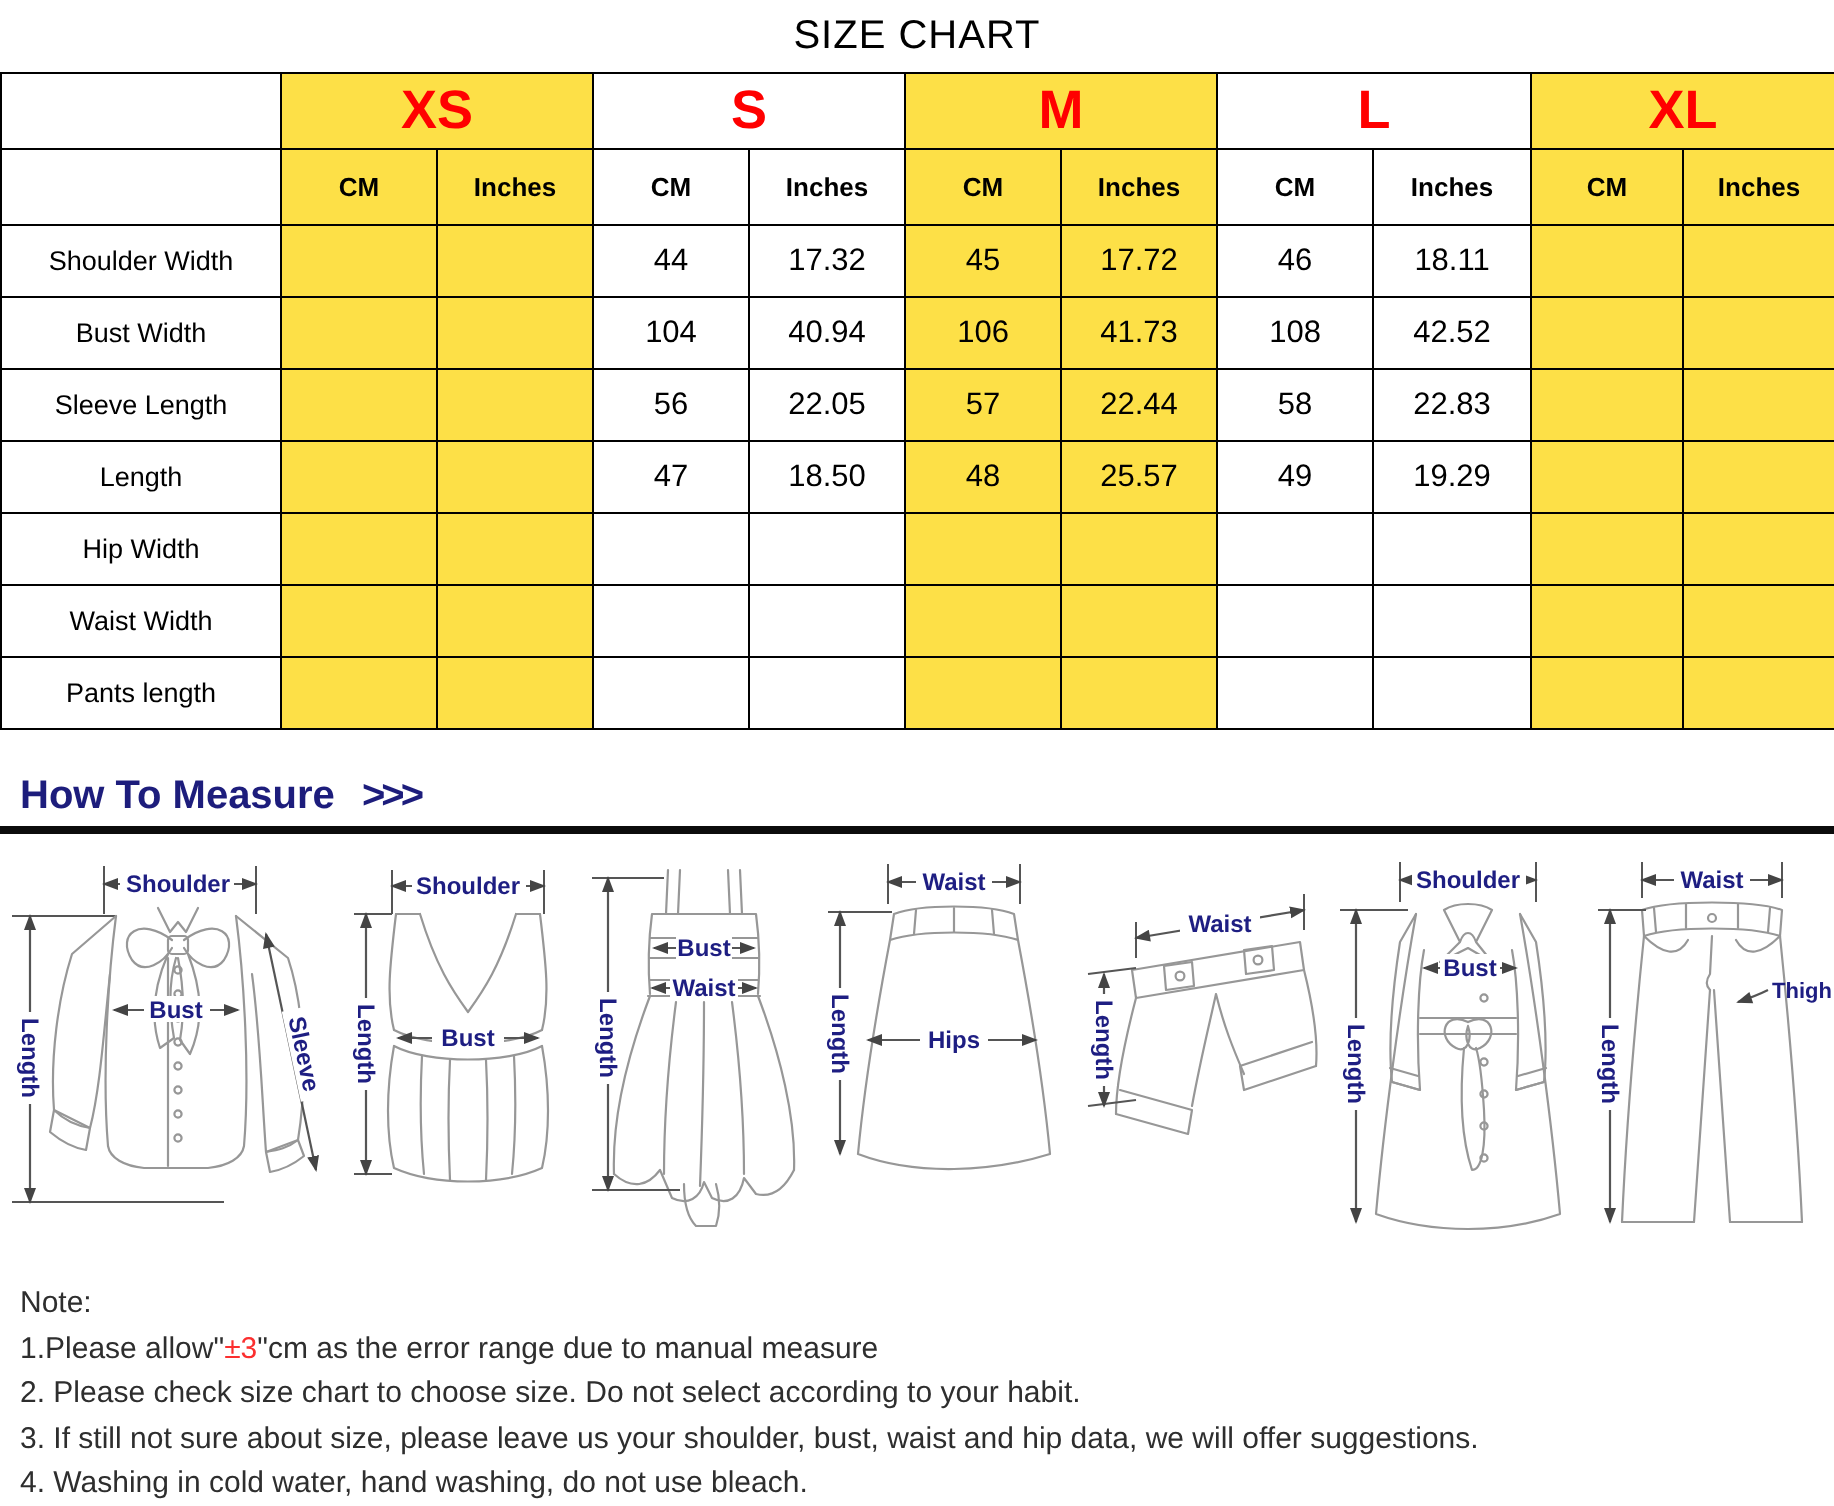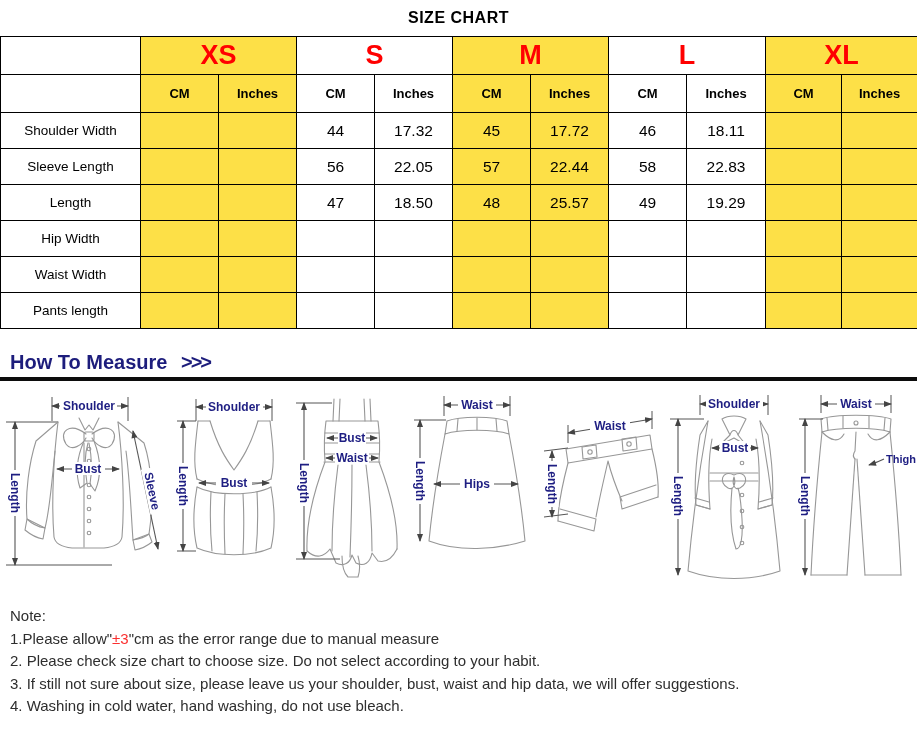--- a/index.html
+++ b/index.html
@@ -1,18 +1,18 @@
 <!DOCTYPE html>
 <html><head>
 <meta charset="utf-8">
 <style>
   html,body{margin:0;padding:0;background:#fff}
   body{width:917px;font-family:"Liberation Sans",sans-serif;color:#000}
   .title{height:36px;display:flex;align-items:center;justify-content:center;
-         font-size:16px;font-weight:bold;letter-spacing:.5px}
+         font-size:20px;font-weight:normal;letter-spacing:.5px}
   table.size-chart{width:917px;border-collapse:collapse;table-layout:fixed}
   table.size-chart td{border:1px solid #000;text-align:center;vertical-align:middle;
          padding:0;overflow:hidden}
   td.size-h{font-size:27px;font-weight:bold;color:#ff0000;height:37px}
   td.unit-h{font-size:13px;font-weight:bold;height:37px}
   td.rowlabel{font-size:13.5px}
   td.val{font-size:15.5px}
   tr.data td{height:35px}
   .shade{background:#fde047}
   .measure-head{margin:22px 11px 3px 10px;font-size:20px;font-weight:bold;color:#1d1d7c}
@@ -86,20 +86,33 @@
   <tr class="data">
     <td class="rowlabel">Shoulder Width</td>
     <td class="val shade"></td>
     <td class="val shade"></td>
     <td class="val">44</td>
     <td class="val">17.32</td>
     <td class="val shade">45</td>
     <td class="val shade">17.72</td>
     <td class="val">46</td>
     <td class="val">18.11</td>
+    <td class="val shade"></td>
+    <td class="val shade"></td>
+  </tr>
+  <tr class="data">
+    <td class="rowlabel">Bust Width</td>
+    <td class="val shade"></td>
+    <td class="val shade"></td>
+    <td class="val">104</td>
+    <td class="val">40.94</td>
+    <td class="val shade">106</td>
+    <td class="val shade">41.73</td>
+    <td class="val">108</td>
+    <td class="val">42.52</td>
     <td class="val shade"></td>
     <td class="val shade"></td>
   </tr>
   <tr class="data">
     <td class="rowlabel">Sleeve Length</td>
     <td class="val shade"></td>
     <td class="val shade"></td>
     <td class="val">56</td>
     <td class="val">22.05</td>
     <td class="val shade">57</td>

